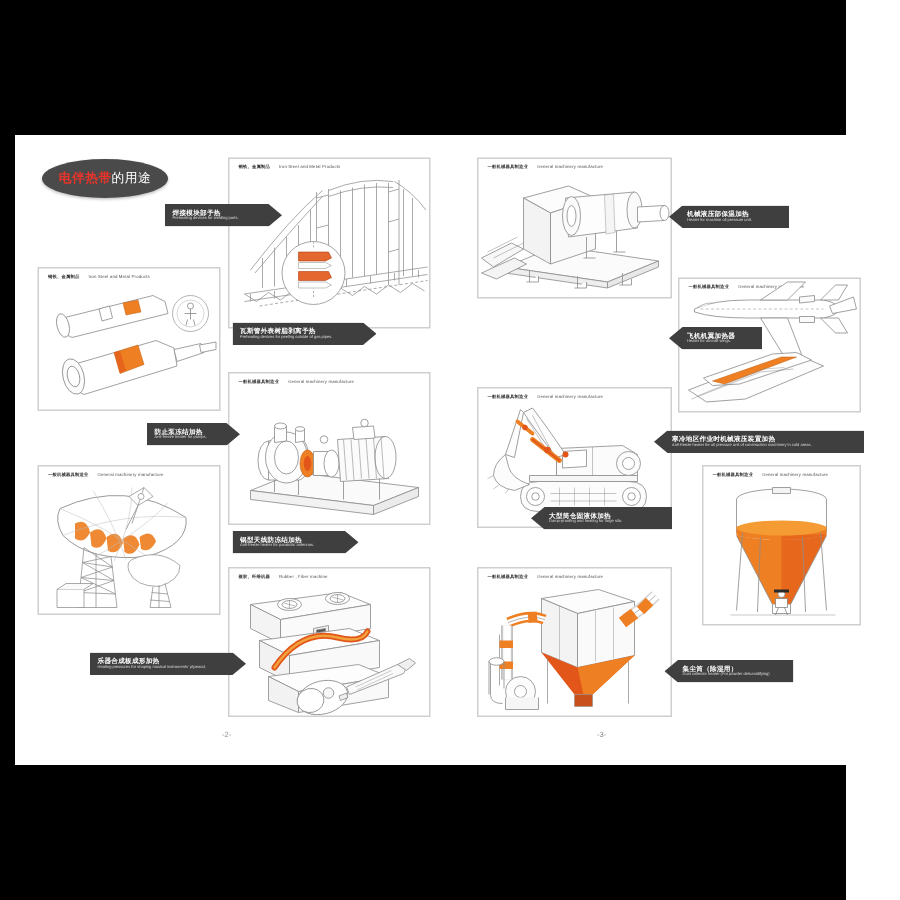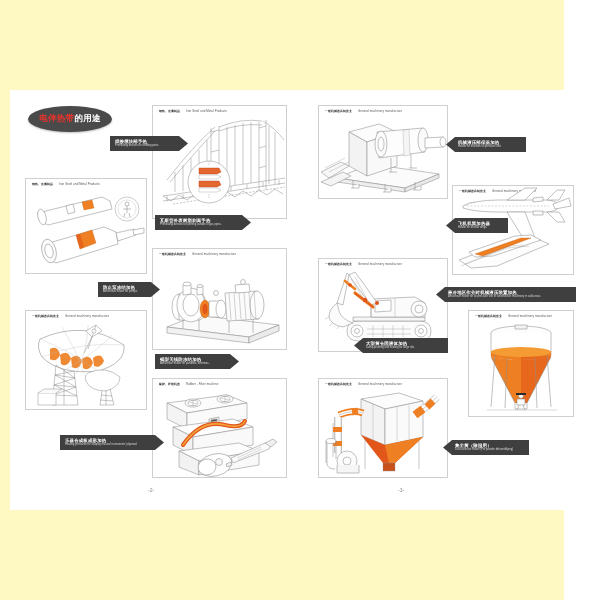--- a/index.html
+++ b/index.html
@@ -4,36 +4,36 @@
 <style>
   html,body{margin:0;padding:0;}
   body{
     width:600px;height:600px;
     background:#ffffff;
     font-family:"Liberation Sans","DejaVu Sans",sans-serif;
     overflow:hidden;
   }
   .spread{
     position:absolute;left:0;top:0;width:564px;height:600px;
-    background:#fef9c3;
+    background:#000000;
   }
   .page{position:absolute;top:90px;height:420px;background:#ffffff;}
   .page-left{left:10px;width:290px;}
   .page-right{left:300px;width:290px;}
 
   
   .title-badge{
     position:absolute;left:28px;top:106px;
     width:84px;height:26px;border-radius:50%;
     background:#4a4a4a;
     display:flex;align-items:center;justify-content:center;
     box-shadow:0 1px 2px rgba(0,0,0,.25);
   }
   .title-badge .t1{color:#e8342a;font-size:8.5px;font-weight:bold;letter-spacing:.3px;}
-  .title-badge .t2{color:#ffffff;font-size:8.5px;font-weight:bold;letter-spacing:.3px;}
+  .title-badge .t2{color:#ffffff;font-size:8.5px;font-weight:normal;letter-spacing:.3px;}
 
   
   .panel{
     position:absolute;
     border:1px solid #cfcfcf;
     background:#ffffff;
     overflow:hidden;
   }
   .panel-label{
     position:absolute;left:6px;top:4px;

